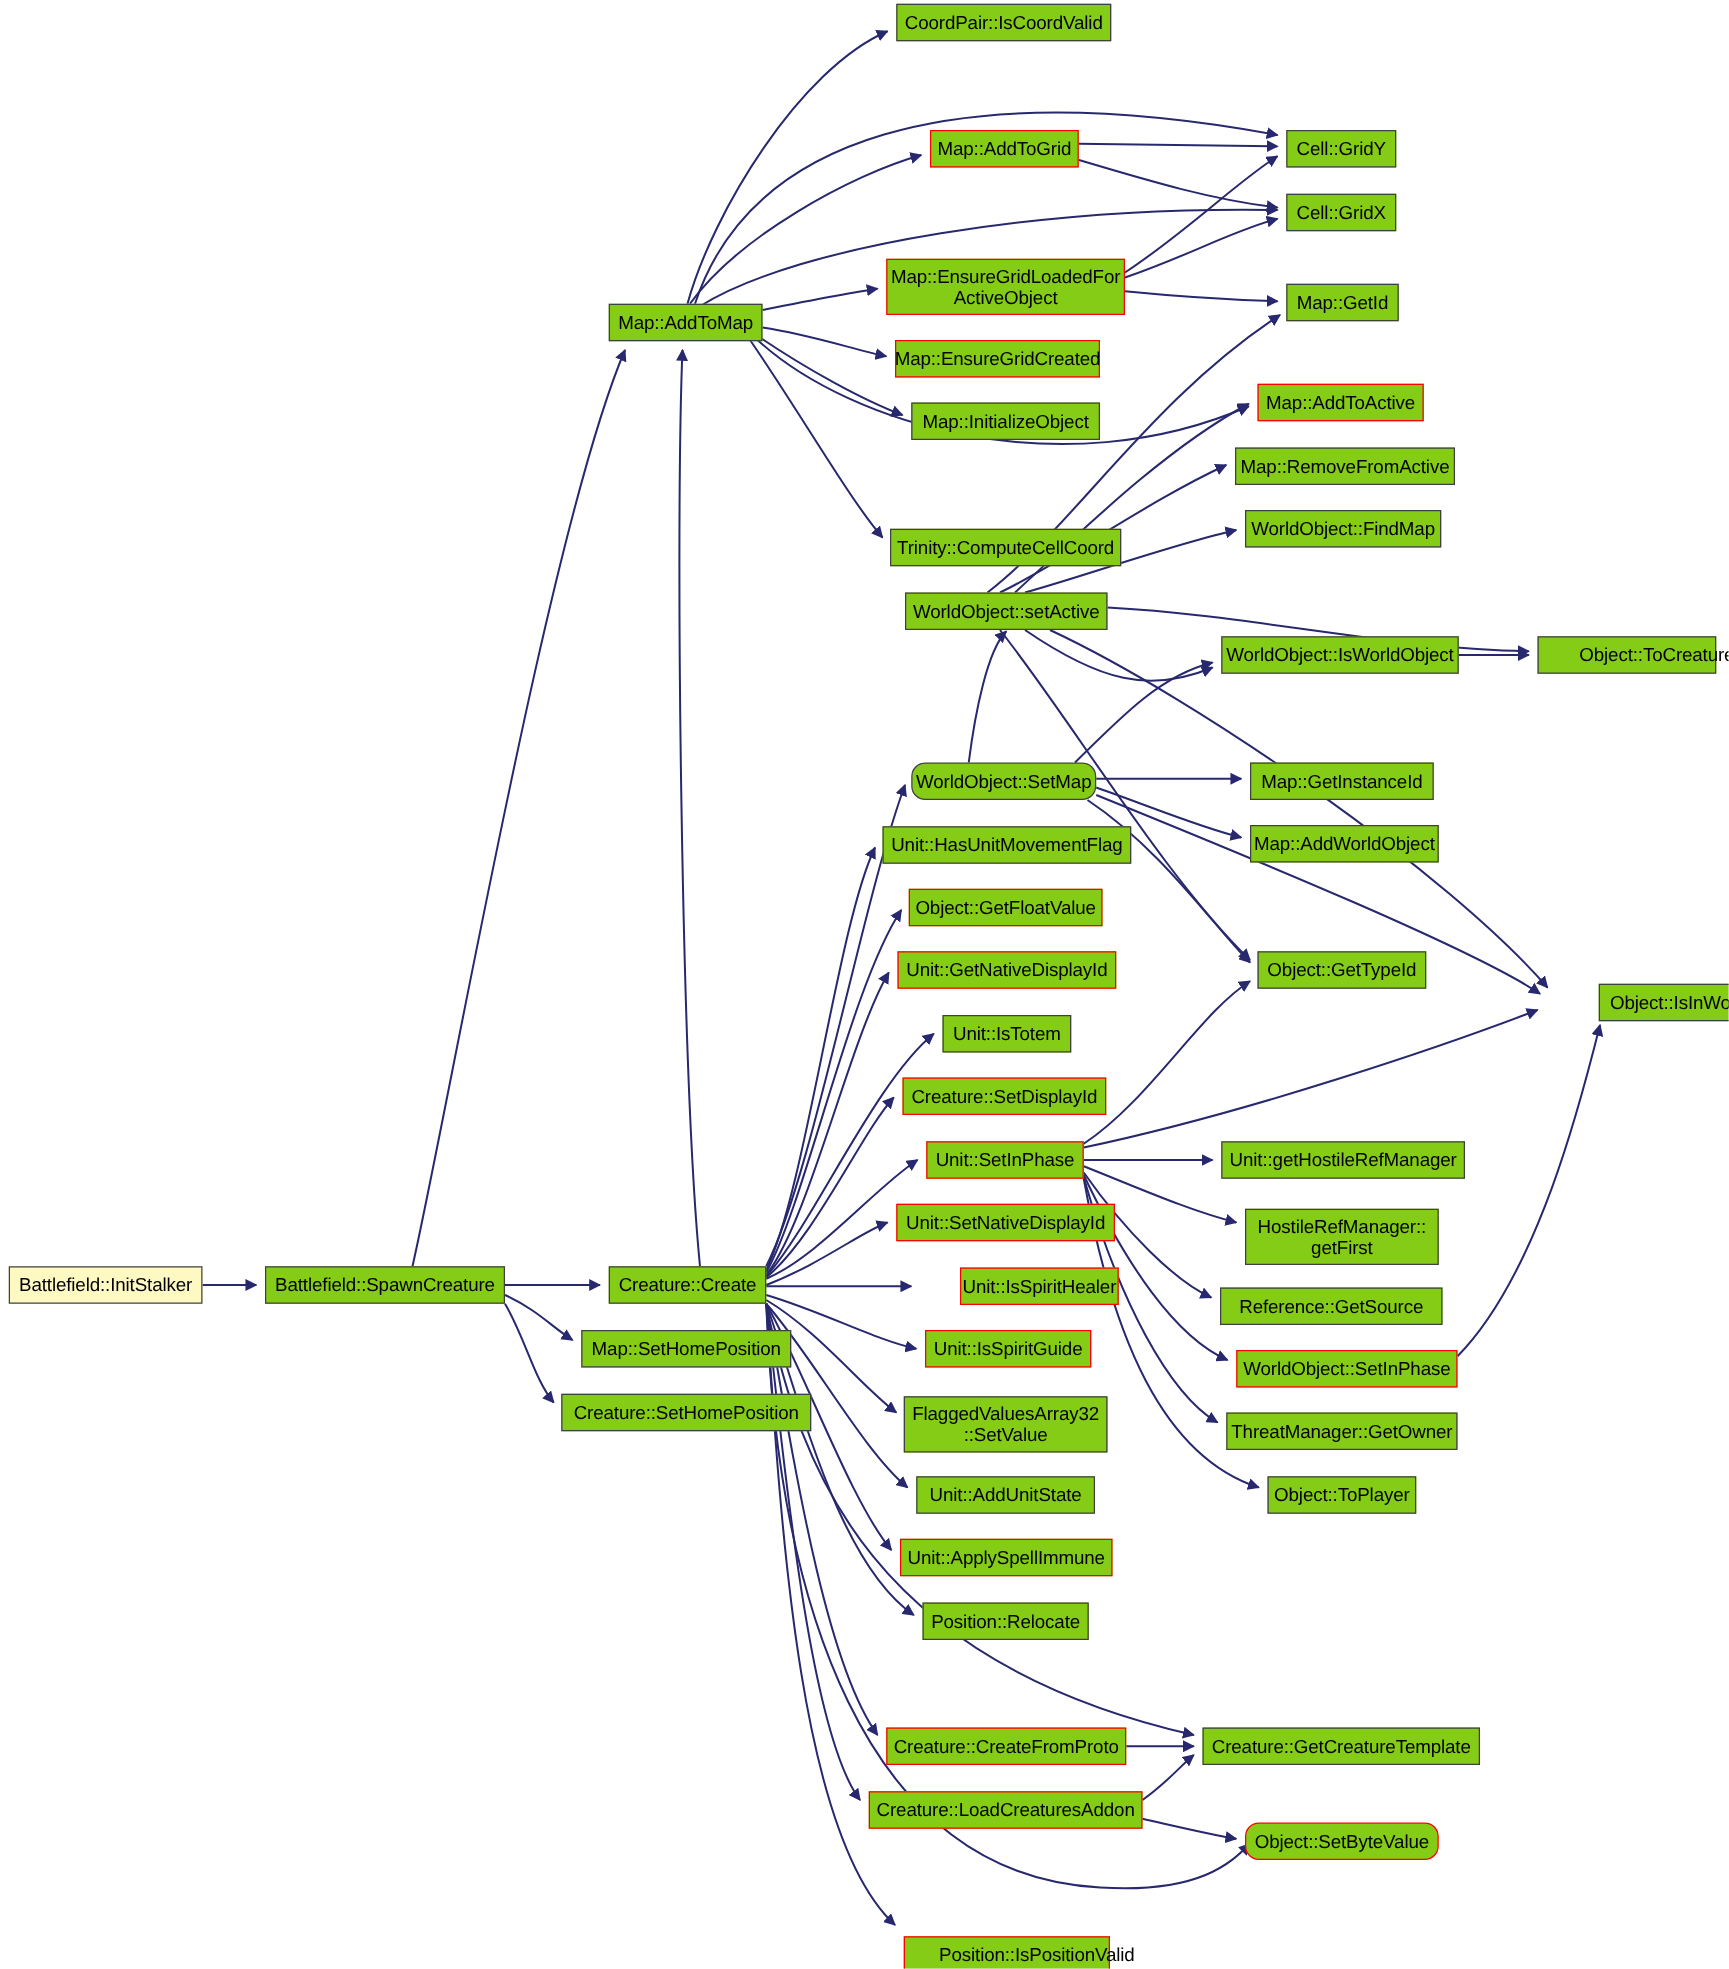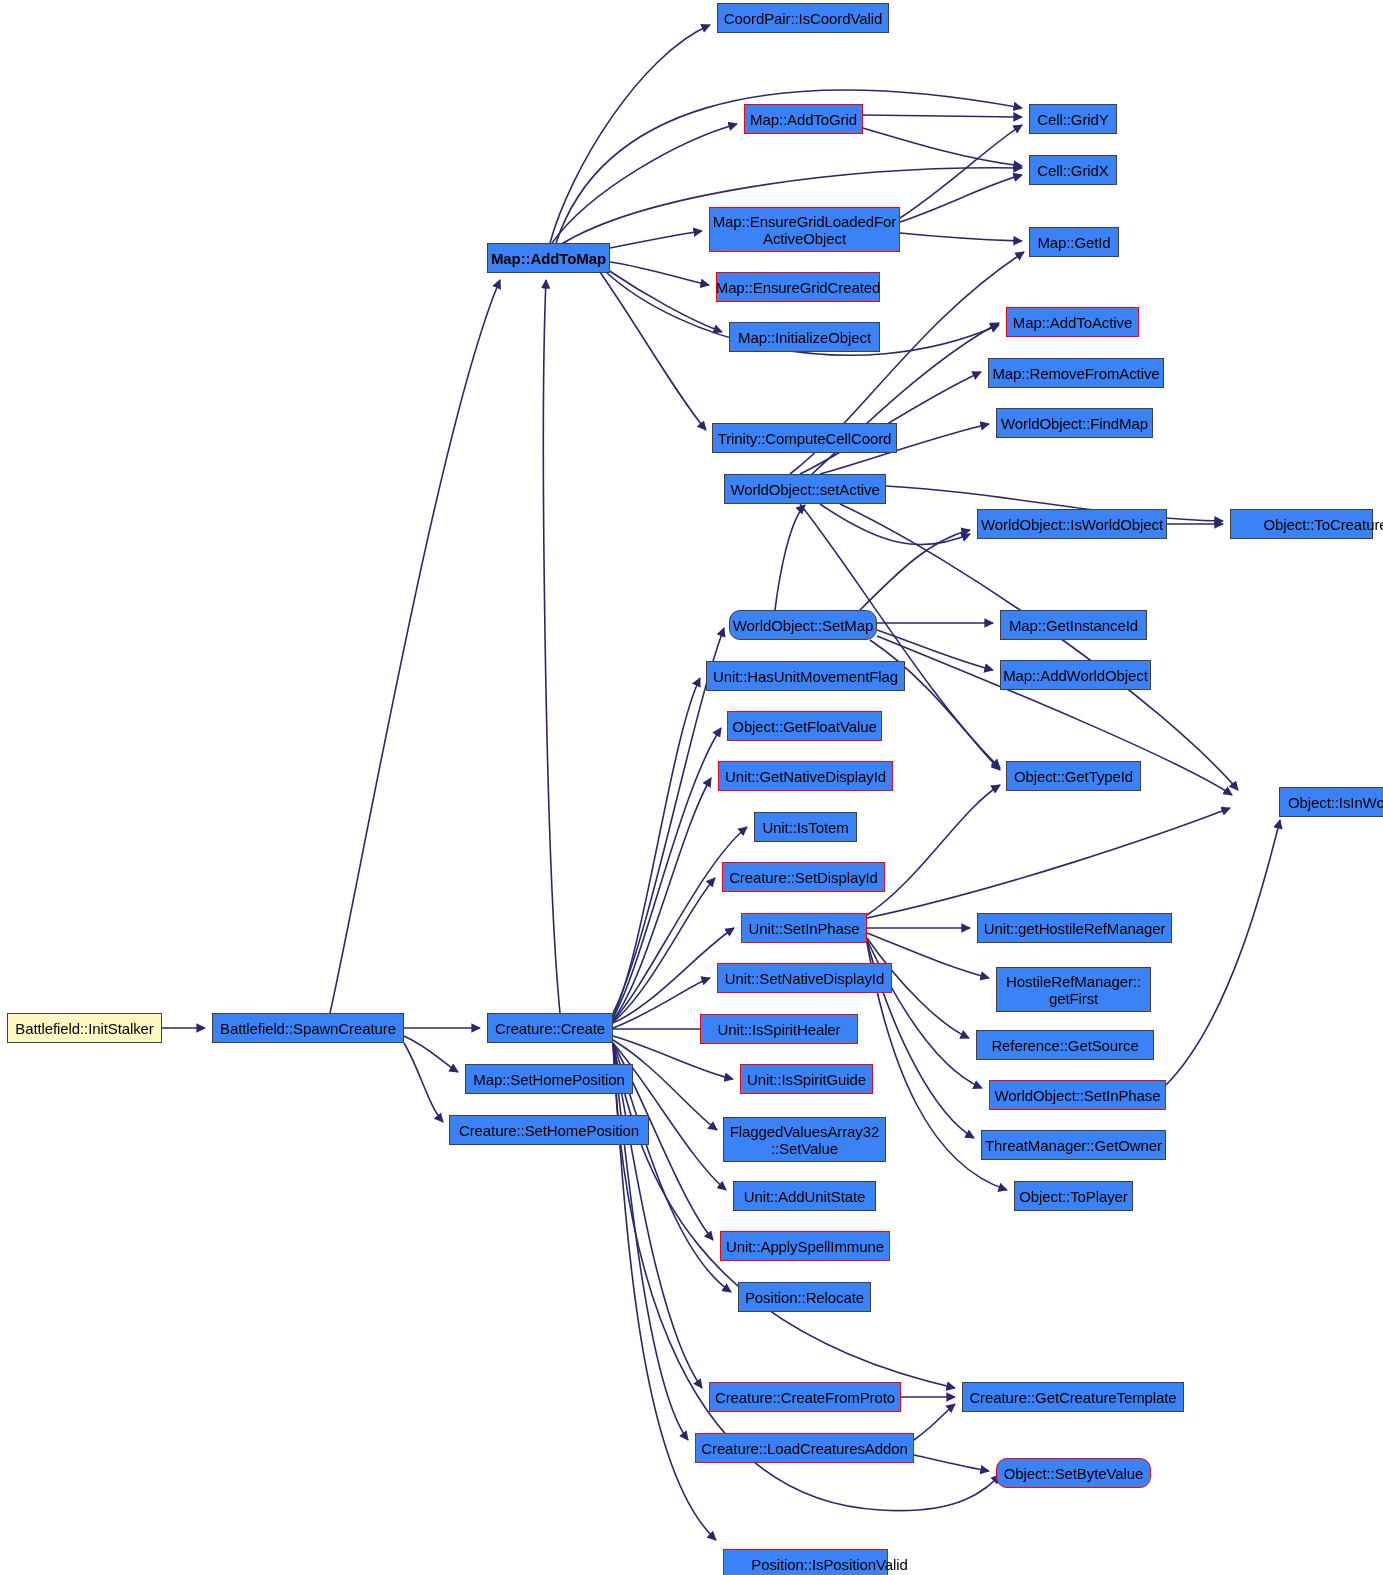--- a/index.html
+++ b/index.html
@@ -4,21 +4,21 @@
 <style>
   html,body{margin:0;padding:0;background:#ffffff;}
   body{font-family:"Liberation Sans",sans-serif;}
   #canvas{position:relative;width:1383px;height:1575px;background:#fff;overflow:hidden;}
   svg.edges{position:absolute;left:0;top:0;width:1383px;height:1575px;}
   .node{
     position:absolute;
     box-sizing:border-box;
     display:flex;align-items:center;justify-content:center;
     text-align:center;
-    background:#3b82f6;
+    background:#84cc16;
     border:1px solid #404040;
     font-size:15px;
     line-height:17px;
     color:#000;
     white-space:pre-line;
     letter-spacing:-0.1px;
   }
   .node.red{border-color:#ff0000;}
   .node.root{background:#fef9c3;border-color:#404040;}
 </style>
@@ -100,21 +100,21 @@
         <path d="M 914,1440 C 935,1425 945,1412 955,1404"></path>
         <path d="M 914,1455 C 945,1462 970,1468 989,1471"></path>
       </g>
   </svg>
   <div id="node-layer">
       <div class="node root" style="left: 7px; top: 1013px; width: 155px; height: 30px;">Battlefield::InitStalker</div>
       <div class="node" style="left: 212px; top: 1013px; width: 192px; height: 30px;">Battlefield::SpawnCreature</div>
       <div class="node" style="left: 487px; top: 1013px; width: 126px; height: 30px;">Creature::Create</div>
       <div class="node" style="left: 465px; top: 1064px; width: 168px; height: 30px;">Map::SetHomePosition</div>
       <div class="node" style="left: 449px; top: 1115px; width: 200px; height: 30px;">Creature::SetHomePosition</div>
-      <div class="node" style="left: 487px; top: 243px; width: 123px; height: 30px; font-weight: bold;">Map::AddToMap</div>
+      <div class="node" style="left: 487px; top: 243px; width: 123px; height: 30px;">Map::AddToMap</div>
       <div class="node" style="left: 717px; top: 3px; width: 172px; height: 30px;">CoordPair::IsCoordValid</div>
       <div class="node red" style="left: 744px; top: 104px; width: 119px; height: 30px;">Map::AddToGrid</div>
       <div class="node red" style="left: 709px; top: 207px; width: 191px; height: 45px;">Map::EnsureGridLoadedFor
 ActiveObject</div>
       <div class="node red" style="left: 716px; top: 272px; width: 164px; height: 30px;">Map::EnsureGridCreated</div>
       <div class="node" style="left: 729px; top: 322px; width: 151px; height: 30px;">Map::InitializeObject</div>
       <div class="node" style="left: 712px; top: 423px; width: 185px; height: 30px;">Trinity::ComputeCellCoord</div>
       <div class="node" style="left: 1029px; top: 104px; width: 88px; height: 30px;">Cell::GridY</div>
       <div class="node" style="left: 1029px; top: 155px; width: 88px; height: 30px;">Cell::GridX</div>
       <div class="node" style="left: 1029px; top: 227px; width: 90px; height: 30px;">Map::GetId</div>
@@ -136,21 +136,21 @@
       <div class="node" style="left: 1236px; top: 787px; width: 131px; height: 30px; margin-left: 43px;">Object::IsInWorld</div>
       <div class="node red" style="left: 741px; top: 913px; width: 126px; height: 30px;">Unit::SetInPhase</div>
       <div class="node" style="left: 977px; top: 913px; width: 195px; height: 30px;">Unit::getHostileRefManager</div>
       <div class="node" style="left: 996px; top: 967px; width: 155px; height: 45px;">HostileRefManager::
 getFirst</div>
       <div class="node" style="left: 976px; top: 1030px; width: 178px; height: 30px;">Reference::GetSource</div>
       <div class="node red" style="left: 989px; top: 1080px; width: 177px; height: 30px;">WorldObject::SetInPhase</div>
       <div class="node" style="left: 981px; top: 1130px; width: 185px; height: 30px;">ThreatManager::GetOwner</div>
       <div class="node" style="left: 1014px; top: 1181px; width: 119px; height: 30px;">Object::ToPlayer</div>
       <div class="node red" style="left: 717px; top: 963px; width: 175px; height: 30px;">Unit::SetNativeDisplayId</div>
-      <div class="node red" style="left: 700px; top: 1014px; width: 158px; height: 30px;">Unit::IsSpiritHealer</div>
+      <div class="node red" style="left: 768px; top: 1014px; width: 127px; height: 30px;">Unit::IsSpiritHealer</div>
       <div class="node red" style="left: 740px; top: 1064px; width: 133px; height: 30px;">Unit::IsSpiritGuide</div>
       <div class="node" style="left: 723px; top: 1117px; width: 163px; height: 45px;">FlaggedValuesArray32
 ::SetValue</div>
       <div class="node" style="left: 733px; top: 1181px; width: 143px; height: 30px;">Unit::AddUnitState</div>
       <div class="node red" style="left: 720px; top: 1231px; width: 170px; height: 30px;">Unit::ApplySpellImmune</div>
       <div class="node" style="left: 738px; top: 1282px; width: 133px; height: 30px;">Position::Relocate</div>
       <div class="node red" style="left: 709px; top: 1382px; width: 192px; height: 30px;">Creature::CreateFromProto</div>
       <div class="node" style="left: 962px; top: 1382px; width: 222px; height: 30px;">Creature::GetCreatureTemplate</div>
       <div class="node red" style="left: 695px; top: 1433px; width: 219px; height: 30px;">Creature::LoadCreaturesAddon</div>
       <div class="node red" style="left: 996px; top: 1458px; width: 155px; height: 30px; border-radius: 11px;">Object::SetByteValue</div>

